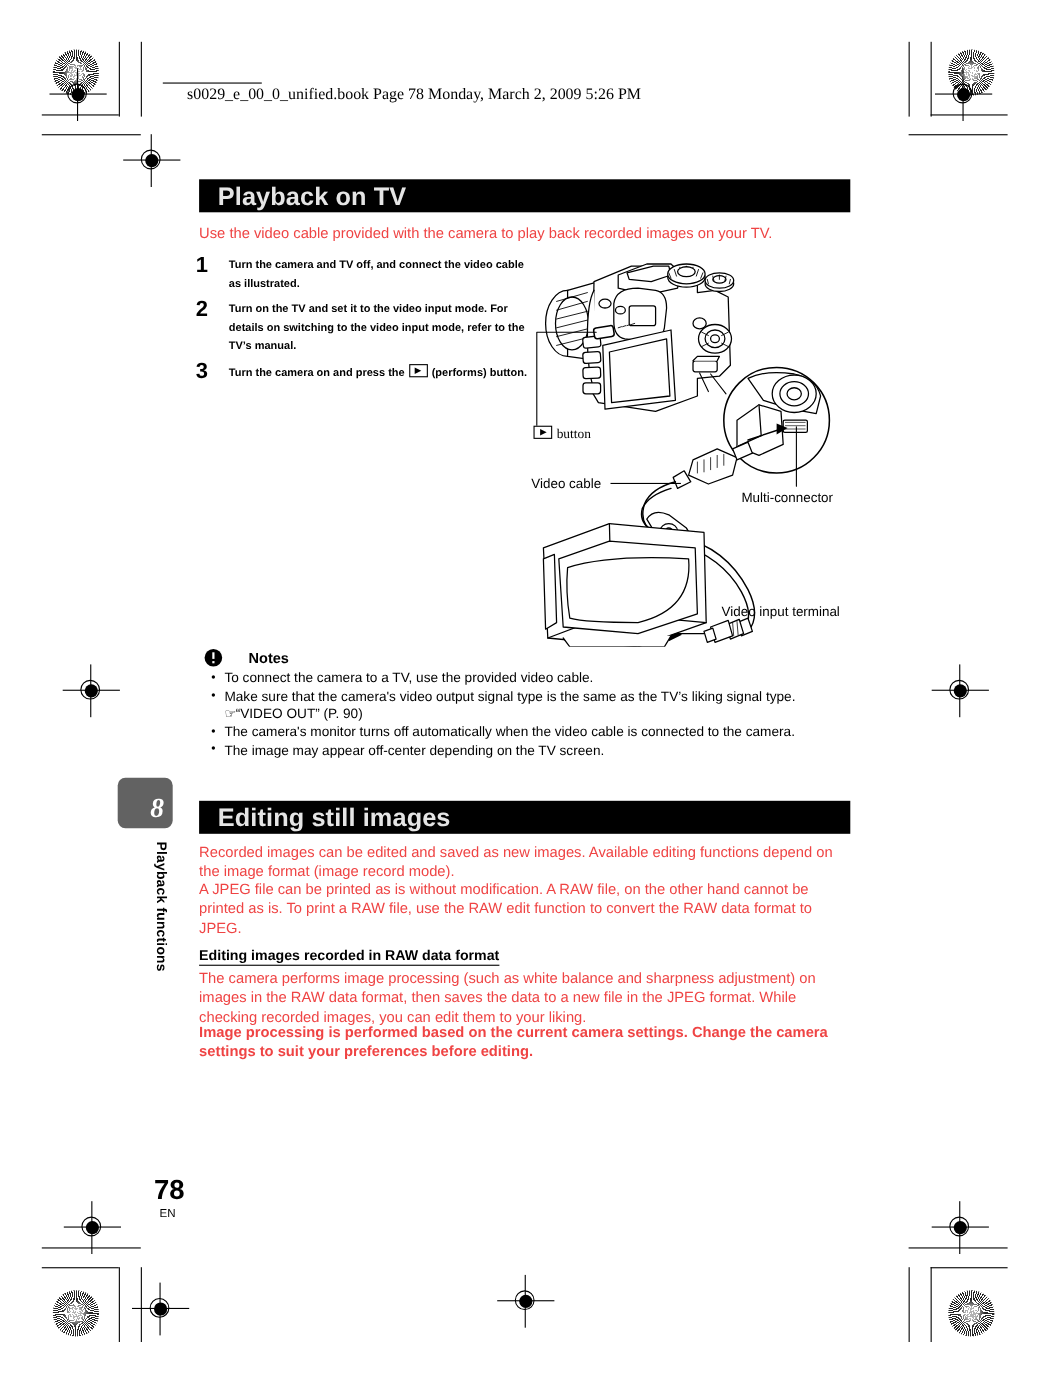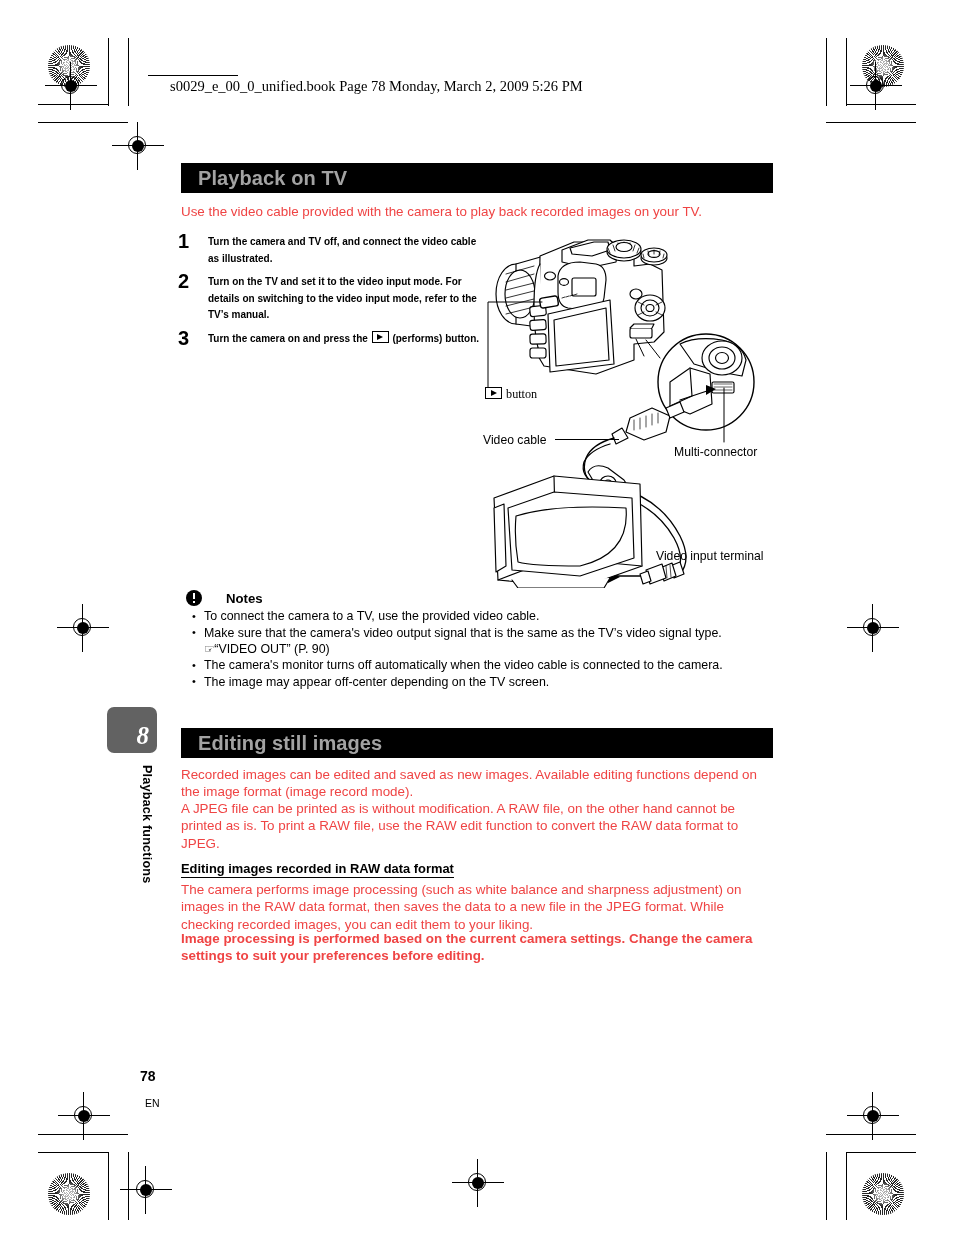--- a/index.html
+++ b/index.html
@@ -33,21 +33,21 @@
   }
   .hdrrule{left:148px;top:75px;width:90px;height:1.4px;background:#000;}
 
   
   .page{position:absolute;left:0;top:0;width:842px;height:1258px;}
 
   .bar{
     position:absolute;left:181px;width:592px;height:30px;background:#000;
   }
   .bar h2{
-    margin:0;color:#a3a3a3;font-size:20px;font-weight:bold;line-height:30px;padding-left:17px;
+    margin:0;color:#e5e5e5;font-size:23px;font-weight:bold;line-height:30px;padding-left:17px;
     letter-spacing:.1px;
   }
 
   .body-text{position:absolute;font-size:13.4px;line-height:17.4px;color:#ef4444;}
 
   
   .steps{position:absolute;left:178px;top:232px;width:312px;}
   .step{display:flex;align-items:flex-start;margin-bottom:5px;}
   .step .num{
     font-size:20px;font-weight:bold;width:30px;flex:0 0 30px;line-height:19px;
@@ -89,21 +89,21 @@
     position:absolute;right:8px;bottom:3px;color:#fff;font-size:25px;font-style:italic;font-weight:bold;
     font-family:"Liberation Serif", serif;
   }
   .chapter-label{
     position:absolute;left:140px;top:765px;
     writing-mode:vertical-rl;text-orientation:mixed;
     font-size:12.6px;font-weight:bold;letter-spacing:.2px;color:#000;
   }
 
   
-  .pagenum{position:absolute;left:140px;top:1068px;font-size:14px;font-weight:bold;font-family:"Liberation Sans", sans-serif;}
+  .pagenum{position:absolute;left:140px;top:1068px;font-size:25px;font-weight:bold;font-family:"Liberation Sans", sans-serif;}
   .pagelang{position:absolute;left:145px;top:1097px;font-size:10.5px;}
 
   .sub-head{
     position:absolute;font-size:12.9px;font-weight:bold;border-bottom:1.3px solid #000;
     display:inline-block;padding-bottom:1px;
   }
 
   
   .illus{position:absolute;left:484px;top:236px;width:300px;height:352px;}
   .illus svg{display:block;}
@@ -363,21 +363,21 @@
 
   <div class="crop" style="left:555px;top:439px;width:64px;height:1.2px;"></div>
 
   <div class="notes">
     <div class="notes-head">
       <div class="ico-warn"></div>
       <div class="notes-title">Notes</div>
     </div>
     <ul>
       <li>To connect the camera to a TV, use the provided video cable.</li>
-      <li><span>Make sure that the camera's video output signal that is the same as the TV’s video signal type.</span>
+      <li><span>Make sure that the camera's video output signal type is the same as the TV’s liking signal type.</span>
         <span class="hand">☞</span><span>“VIDEO OUT” (P. 90)</span></li>
       <li>The camera's monitor turns off automatically when the video cable is connected to the camera.</li>
       <li>The image may appear off-center depending on the TV screen.</li>
     </ul>
   </div>
 
   <div class="chapter-tab">
     <span>8</span>
   </div>
   <div class="chapter-label">Playback functions</div>

